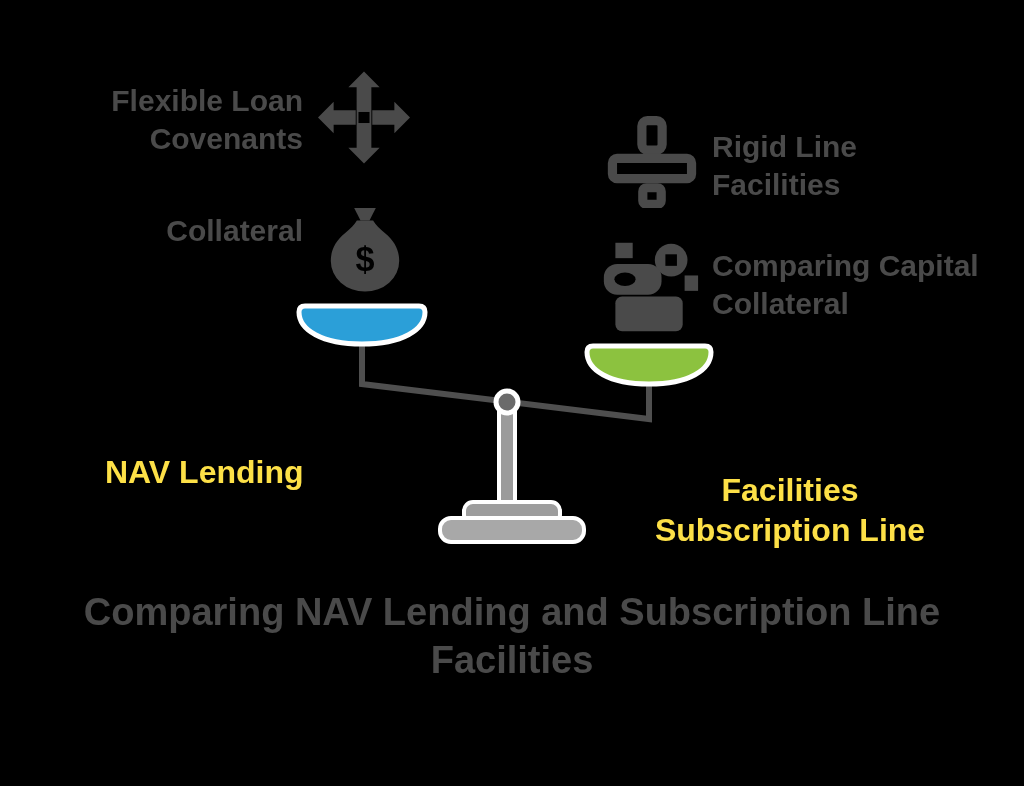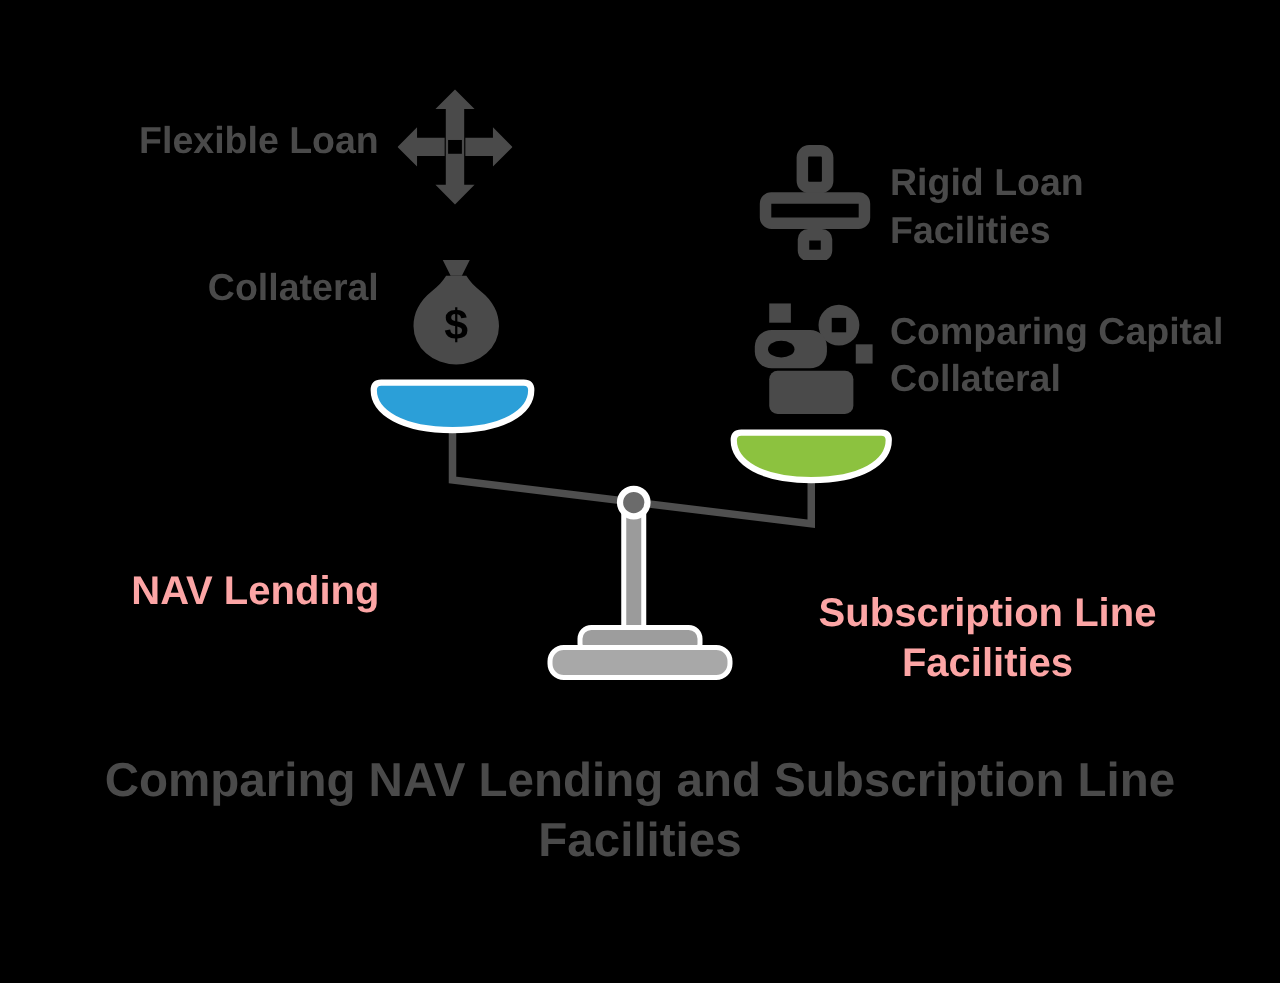--- a/index.html
+++ b/index.html
@@ -18,38 +18,39 @@
     font-size: 30px;
     line-height: 38px;
     color: #4a4a4a;
   }
   .align-right { text-align: right; }
   .align-left  { text-align: left; }
   .side-label {
     font-weight: 700;
     font-size: 32px;
     line-height: 40px;
-    color: #fca5a5;
+    color: #fde047;
   }
   .title {
     font-weight: 700;
     font-size: 38px;
     line-height: 48px;
     text-align: center;
     color: #4a4a4a;
   }
   .icon svg { display: block; }
 </style>
 </head>
 <body>
 
 <div id="stage" style="background: rgb(0, 0, 0);">
 
-  <div class="abs feature-text align-right" style="left:40px; top:82px; width:263px;margin-top:12px;">
+  <div class="abs feature-text align-right" style="left:40px; top:82px; width:263px;">
     <div>Flexible Loan</div>
+    <div>Covenants</div>
   </div>
   <div class="abs icon" style="left:318px; top:70px;">
     <svg width="92" height="95" viewBox="0 0 100 100">
       <path fill="#4a4a4a" d="M50,0 L67,17 L58,17 L58,41 L42,41 L42,17 L33,17 Z
                               M50,100 L33,83 L42,83 L42,59 L58,59 L58,83 L67,83 Z
                               M0,50 L17,33 L17,42 L41,42 L41,58 L17,58 L17,67 Z
                               M100,50 L83,67 L83,58 L59,58 L59,42 L83,42 L83,33 Z
                               M42,41 h16 v18 h-16 z"></path>
       <rect x="44" y="44" width="12" height="12" fill="#000000"></rect>
     </svg>
@@ -67,21 +68,21 @@
   </div>
 
   <div class="abs icon" style="left:606px; top:116px;">
     <svg width="92" height="92" viewBox="0 0 100 100">
       <rect x="39" y="5" width="22" height="32" rx="6" fill="none" stroke="#4a4a4a" stroke-width="10"></rect>
       <rect x="7" y="46" width="86" height="22" rx="5" fill="none" stroke="#4a4a4a" stroke-width="10"></rect>
       <rect x="40" y="78" width="20" height="18" rx="4" fill="none" stroke="#4a4a4a" stroke-width="10"></rect>
     </svg>
   </div>
   <div class="abs feature-text align-left" style="left:712px; top:128px; width:290px;">
-    <div>Rigid Loan</div>
+    <div>Rigid Line</div>
     <div>Facilities</div>
   </div>
 
   <div class="abs icon" style="left:600px; top:238px;">
     <svg width="100" height="98" viewBox="0 0 104 100">
       <rect x="16" y="4" width="18" height="16" fill="#4a4a4a"></rect>
       <circle cx="74" cy="22" r="17" fill="#4a4a4a"></circle>
       <rect x="68" y="16" width="12" height="12" fill="#000000"></rect>
       <rect x="4" y="26" width="60" height="32" rx="14" fill="#4a4a4a"></rect>
       <ellipse cx="26" cy="42" rx="11" ry="7" fill="#000000"></ellipse>
@@ -106,19 +107,19 @@
 
     <rect x="464" y="502" width="96" height="22" rx="9" fill="#9d9d9d" stroke="#ffffff" stroke-width="4"></rect>
     <rect x="440" y="518" width="144" height="24" rx="11" fill="#a8a8a8" stroke="#ffffff" stroke-width="4"></rect>
 
     <circle cx="507" cy="402" r="11" fill="#6b6b6b" stroke="#ffffff" stroke-width="5"></circle>
   </svg>
 
   <div class="abs side-label" style="left:105px; top:452px;">NAV Lending</div>
 
   <div class="abs side-label" style="left:640px; top:470px; width:300px; text-align:center;">
+    <div>Facilities</div>
     <div>Subscription Line</div>
-    <div>Facilities</div>
   </div>
 
-  <div class="abs title" style="left:42px; top:601px; width:940px;">Comparing NAV Lending and Subscription Line Facilities</div>
+  <div class="abs title" style="left:42px; top:588px; width:940px;">Comparing NAV Lending and Subscription Line Facilities</div>
 
 </div>
 
 </body></html>

